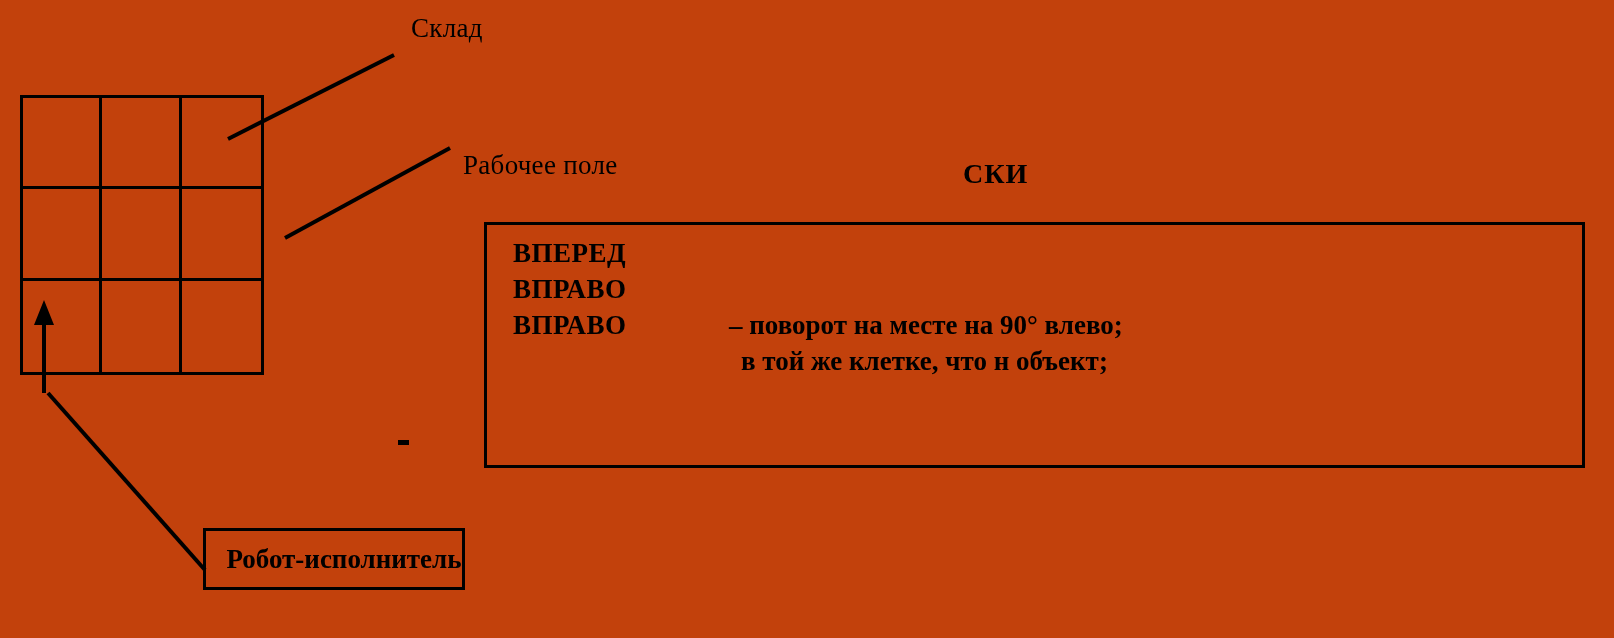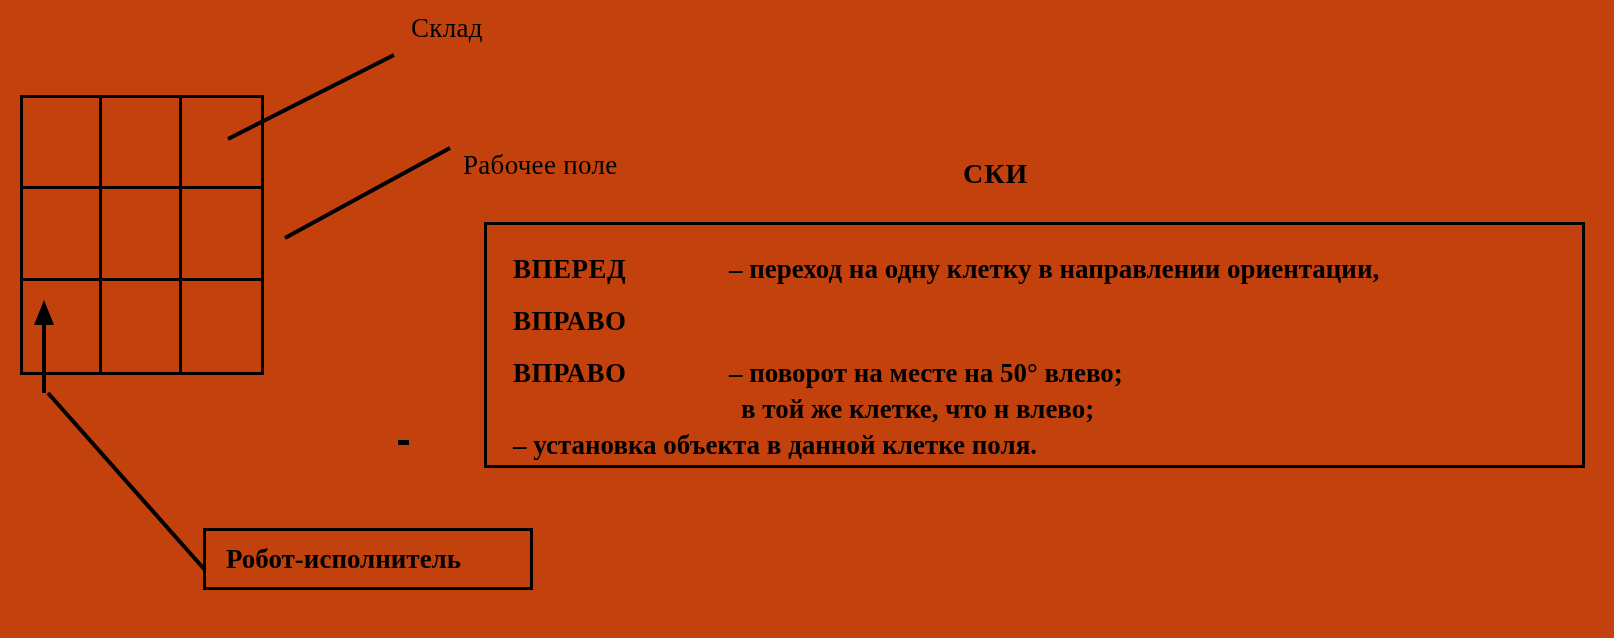--- a/index.html
+++ b/index.html
@@ -68,21 +68,20 @@
     align-items: baseline;
     font-size: 27px;
     line-height: 36px;
     white-space: nowrap;
   }
   #ski-box .cmd {
     font-weight: bold;
     letter-spacing: 0.5px;
     width: 216px;
     flex: 0 0 216px;
-    margin-top: 16px;
   }
   #ski-box .cmd.wide {
     width: auto;
     flex: 0 0 auto;
     padding-right: 8px;
   }
   #ski-box .desc {
     font-weight: bold;
   }
   #ski-box .cont {
@@ -91,27 +90,28 @@
     line-height: 36px;
     padding-left: 228px;
     white-space: nowrap;
   }
 
   
   #robot-box {
     position: absolute;
     left: 203px;
     top: 528px;
-    width: 330px;
+    width: 262px;
     height: 62px;
     border: 3px solid #000;
     box-sizing: border-box;
     display: flex;
     align-items: center;
     padding-left: 20px;
+    justify-content: center;
   }
   #robot-box .txt {
     font-size: 27px;
     font-weight: bold;
     white-space: nowrap;
   }
 
   
   #overlay {
     position: absolute;
@@ -164,32 +164,30 @@
 
   <div class="label" style="left:411px; top:14px;">Склад</div>
 
   <div class="label" style="left:463px; top:108px;margin-top:43px;">Рабочее поле</div>
 
   <div id="ski-title">СКИ</div>
 
   <div id="ski-box">
     <div class="row">
       <span class="cmd">ВПЕРЕД</span>
-      <span class="desc">– переход на одну клетку в направлении ориентации,</span>
     </div>
     <div class="row">
       <span class="cmd">ВПРАВО</span>
     </div>
     <div class="row">
       <span class="cmd">ВПРАВО</span>
-      <span class="desc">– поворот на месте на 50° влево;</span>
+      <span class="desc">– поворот на месте на 90° влево;</span>
     </div>
-    <div class="cont">в той же клетке, что н влево;</div>
+    <div class="cont">в той же клетке, что н объект;</div>
     <div class="row">
-      <span class="desc">– установка объекта в данной клетке поля.</span>
     </div>
   </div>
 
   <div id="robot-box">
     <span class="txt">Робот-исполнитель</span>
   </div>
 
 </div>
 
 </body></html>

